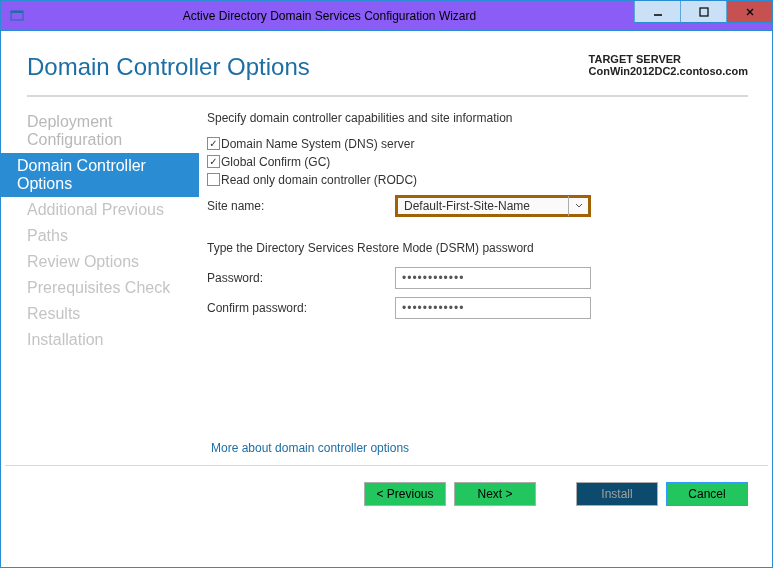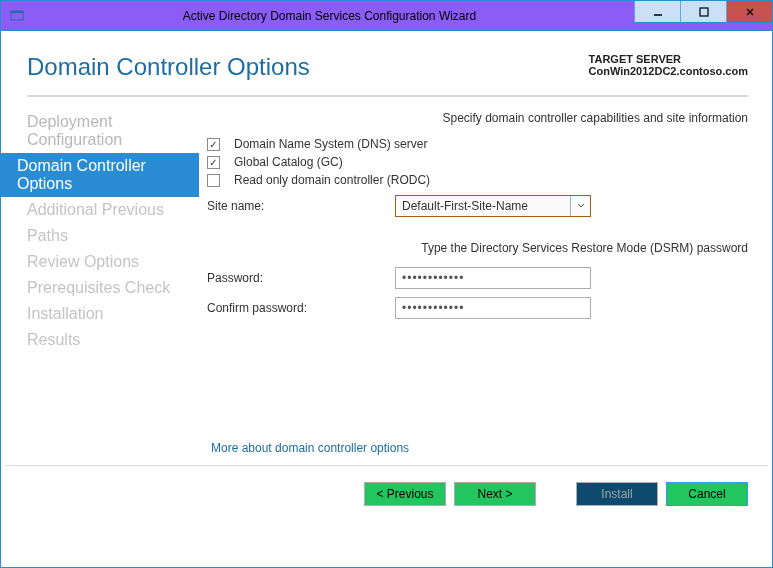--- a/index.html
+++ b/index.html
@@ -82,33 +82,33 @@
     padding-left:16px;
     margin-right:4px;
   }
   .content {
     flex:1;
     padding:14px 24px 0 4px;
     font-size:12px;
     color:#333;
     position:relative;
   }
-  .section-head { margin-bottom:12px;text-align:right; }
-  .chk-row { margin:4px 0; display:flex; align-items:flex-end; gap:14px; }
+  .section-head { margin-bottom:12px; }
+  .chk-row { margin:4px 0; display:flex; align-items:flex-start; gap:1px; }
   .chk {
     width:13px; height:13px; border:1px solid #8a8a8a; background:#fff;
     display:flex; align-items:center; justify-content:center;
     font-size:10px; line-height:1;
   }
   .chk.checked::after { content:"✓"; color:#333; }
   .row { display:flex; align-items:center; margin:8px 0; }
   .lbl-col { width:188px; }
   .select {
     width:196px; height:22px;
-    border:1px solid #a16207; background:#fafafa;
+    border:3px solid #a16207; background:#fafafa;
     display:flex; align-items:center;
     font-size:12px;
     position:relative;
   }
   .select .val { flex:1; padding:0 6px; }
   .select .caret {
     width:20px; height:20px;
     border-left:1px solid #adadad;
     display:flex; align-items:center; justify-content:center;
   }
@@ -177,34 +177,34 @@
 <div class="divider"></div>
 
 <div class="body">
   <div class="nav">
     <div class="nav-item visited">Deployment Configuration</div>
     <div class="nav-item active">Domain Controller Options</div>
     <div class="nav-item">Additional Previous</div>
     <div class="nav-item">Paths</div>
     <div class="nav-item">Review Options</div>
     <div class="nav-item">Prerequisites Check</div>
+    <div class="nav-item">Results</div>
     <div class="nav-item">Installation</div>
-    <div class="nav-item">Results</div>
   </div>
 
   <div class="content">
     <div class="section-head">Specify domain controller capabilities and site information</div>
 
     <div class="chk-row">
       <span class="chk checked"></span>
       <span>Domain Name System (DNS) server</span>
     </div>
     <div class="chk-row">
       <span class="chk checked"></span>
-      <span>Global Catalog (GC)</span>
+      <span>Global Confirm (GC)</span>
     </div>
     <div class="chk-row">
       <span class="chk"></span>
       <span>Read only domain controller (RODC)</span>
     </div>
 
     <div class="row">
       <span class="lbl-col">Site name:</span>
       <div class="select">
         <span class="val">Default-First-Site-Name</span>

